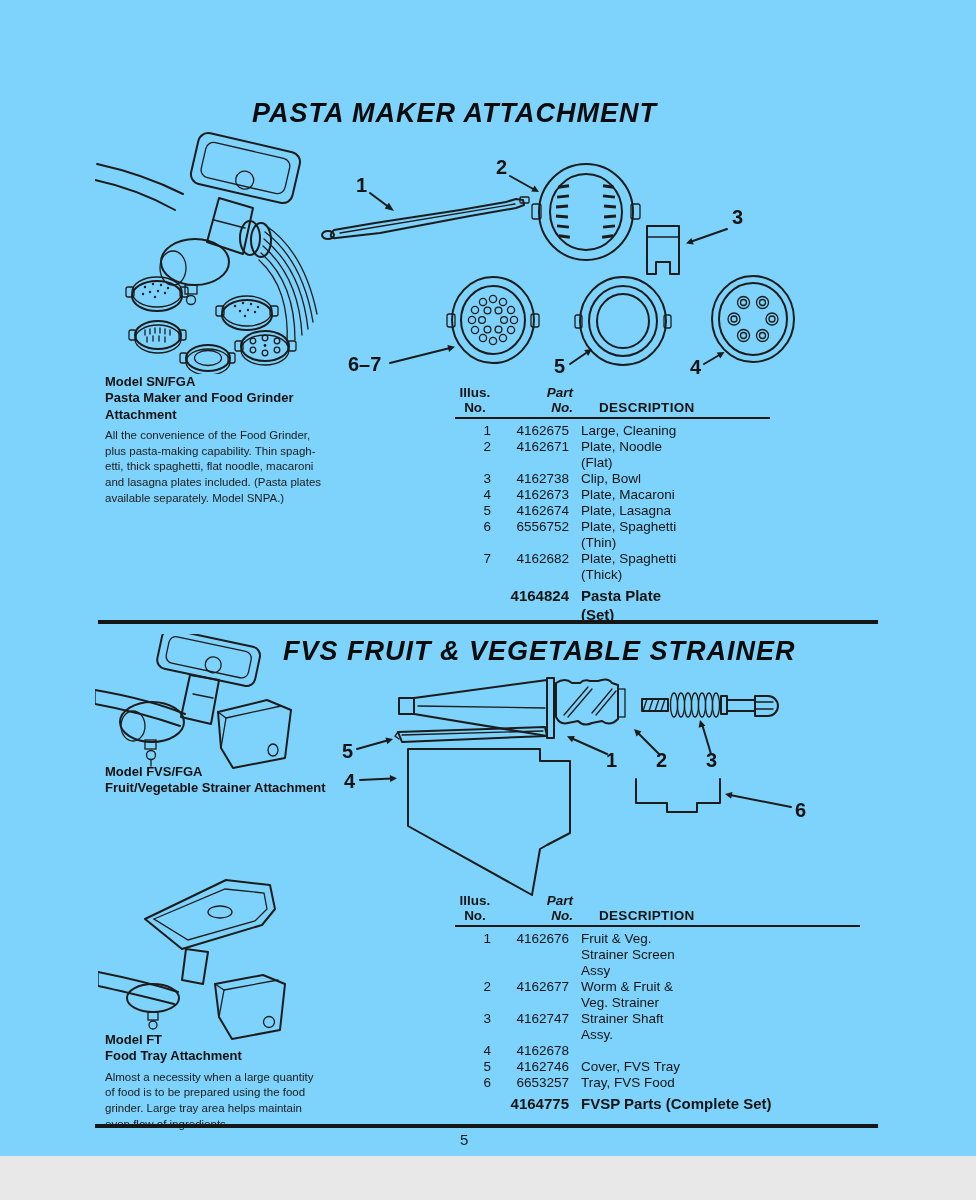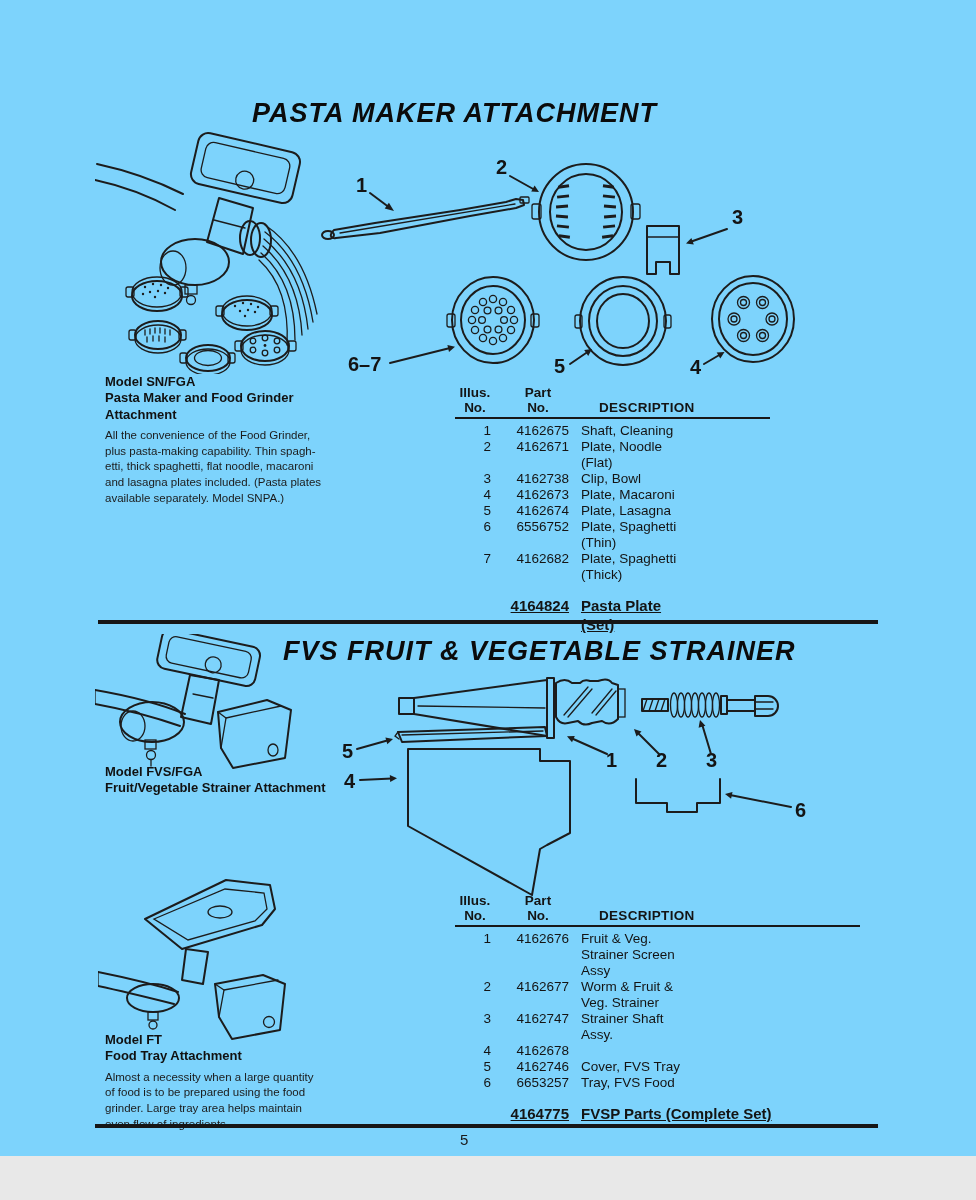--- a/index.html
+++ b/index.html
@@ -21,28 +21,28 @@
   .model-heading { font-weight:bold; font-size:13px; white-space:pre-line; color:#111; }
   .model-desc { font-size:11.5px; line-height:1.38; white-space:pre-line; margin-top:5px; color:#1b1b1b; }
 
   .parts-table { font-size:13.5px; color:#141414; }
   .pt-head {
     display:grid; grid-template-columns:40px 70px 1fr; column-gap:8px;
     align-items:end; font-weight:bold; border-bottom:2.5px solid #171717;
     padding-bottom:2px;
   }
   .h-illus { text-align:center; white-space:pre-line; line-height:1.12; }
-  .h-part  { text-align:center; white-space:pre-line; line-height:1.12; }
+  .h-part  { text-align:right; white-space:pre-line; line-height:1.12;font-style:italic; }
   .h-desc  { padding-left:18px; letter-spacing:0.3px; }
   .pt-body { padding-top:4px; }
   .pt-row { display:grid; grid-template-columns:40px 70px 1fr; column-gap:8px; line-height:16px; }
   .c-illus { text-align:right; padding-right:4px; }
   .c-part  { text-align:right; padding-right:4px; }
   .c-desc  { white-space:pre-line; }
-  .set-row { margin-top:13px; font-weight:bold; font-size:15px; line-height:19px;text-decoration:underline; }
+  .set-row { margin-top:3px; font-weight:bold; font-size:15px; line-height:19px; }
 
   .divider { background:#161616; }
 
   .page-number { font-size:15px; color:#1a1a1a; }
 
   svg { display:block; }
   .ink  { stroke:#1c1c1c; fill:none; stroke-width:2; stroke-linecap:round; stroke-linejoin:round; }
   .ink-thin { stroke:#1c1c1c; fill:none; stroke-width:1.3; stroke-linecap:round; }
   .fillink { fill:#1c1c1c; stroke:none; }
   .callout {
@@ -311,21 +311,21 @@
       <div class="h-illus">Illus.
 No.</div>
       <div class="h-part">Part
 No.</div>
       <div class="h-desc">DESCRIPTION</div>
     </div>
     <div class="pt-body">
       <div class="pt-row">
         <div class="c-illus">1</div>
         <div class="c-part">4162675</div>
-        <div class="c-desc">Shaft, Cleaning</div>
+        <div class="c-desc">Large, Cleaning</div>
       </div>
       <div class="pt-row">
         <div class="c-illus">2</div>
         <div class="c-part">4162671</div>
         <div class="c-desc">Plate, Noodle
 (Flat)</div>
       </div>
       <div class="pt-row">
         <div class="c-illus">3</div>
         <div class="c-part">4162738</div>

